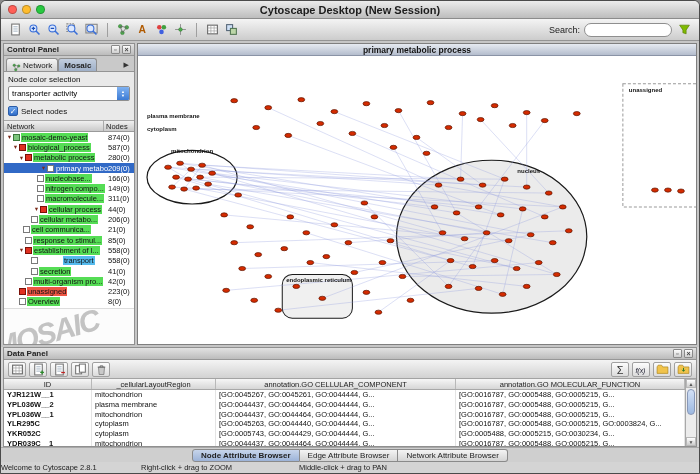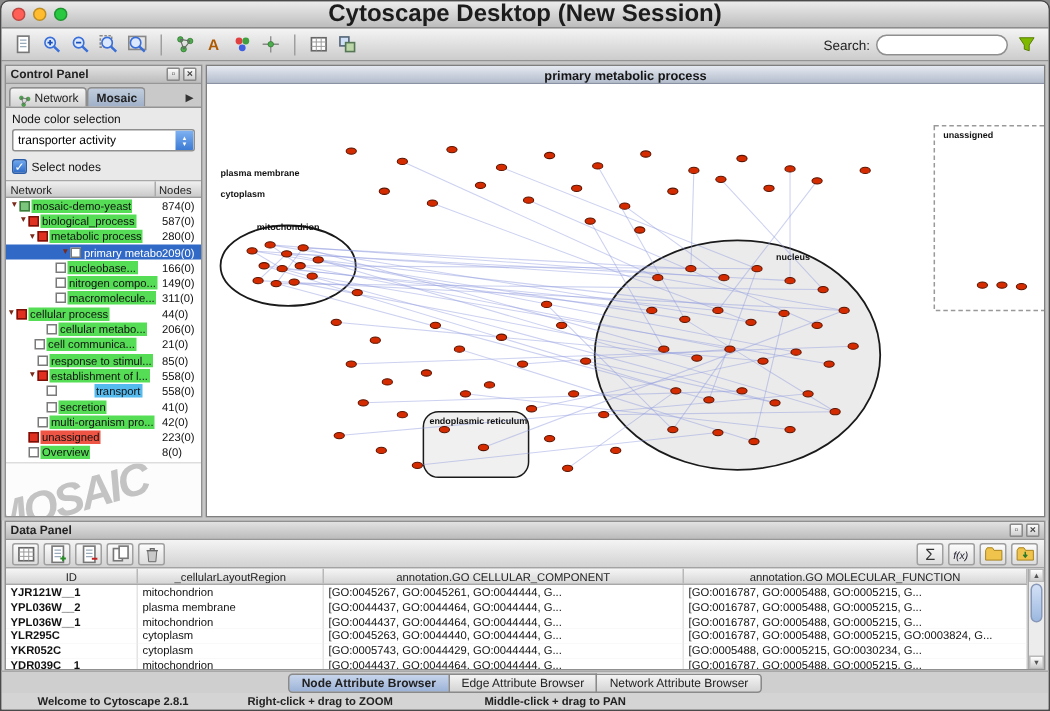--- a/index.html
+++ b/index.html
@@ -4,21 +4,21 @@
 <style>
   * { box-sizing: border-box; margin: 0; padding: 0; }
   html,body { width:700px; height:474px; background:#8a8a8a; font-family:"Liberation Sans",sans-serif; overflow:hidden; }
   .window { width:700px; height:474px; display:flex; flex-direction:column; background:#d4d4d4; border:1px solid #4a4a4a; border-radius:6px 6px 0 0; overflow:hidden; }
 
   
   .titlebar { height:18px; flex:none; background:linear-gradient(#ececec,#bdbdbd); border-bottom:1px solid #8c8c8c; position:relative; display:flex; align-items:center; }
   .traffic { display:flex; gap:5px; padding-left:7px; z-index:2; }
   .light { width:9px; height:9px; border-radius:50%; border:1px solid rgba(0,0,0,.25); }
   .light.red{ background:#ff5f57; } .light.yellow{ background:#febc2e; } .light.green{ background:#28c840; }
-  .title { position:absolute; left:0; right:0; text-align:center; font-size:16px; font-weight:bold; color:#1c1c1c; }
+  .title { position:absolute; left:0; right:0; text-align:center; font-size:11px; font-weight:bold; color:#1c1c1c; }
 
   
   .toolbar { height:22px; flex:none; background:linear-gradient(#f4f4f4,#cccccc); border-bottom:1px solid #949494; display:flex; align-items:center; padding:0 6px; }
   .tb-icons { display:flex; align-items:center; gap:2px; }
   .tb-icon { width:17px; height:17px; display:inline-flex; align-items:center; justify-content:center; }
   .tb-sep { width:1px; height:14px; background:#9f9f9f; margin:0 5px; }
   .search-wrap { margin-left:auto; display:flex; align-items:center; gap:4px; }
   .search-label { font-size:9px; color:#222; }
   .search-input { width:88px; height:14px; font-size:9px; border:1px solid #8f8f8f; border-radius:7px; padding:0 6px; background:#fff; font-family:"Liberation Sans",sans-serif; }
 
@@ -82,21 +82,21 @@
   .vs-thumb { height:26px; background:linear-gradient(#d3e1f6,#9cb8e0); border:1px solid #8898b8; border-radius:4px; }
 
   
   .browser-tabs { height:15px; flex:none; display:flex; align-items:center; justify-content:center; background:#cfcfcf; border-top:1px solid #a8a8a8; }
   .b-tab { font-size:8px; padding:1px 8px; border:1px solid #8a8a8a; border-left:none; background:linear-gradient(#f4f4f4,#d4d4d4); color:#222; }
   .b-tab:first-child { border-left:1px solid #8a8a8a; border-radius:3px 0 0 3px; }
   .b-tab:last-child { border-radius:0 3px 3px 0; }
   .b-tab.active { background:linear-gradient(#c7d5eb,#9cb3d8); font-weight:bold; }
 
   
-  .statusbar { height:11px; flex:none; background:#d4d4d4; display:flex; align-items:center; font-size:7.5px; color:#222; padding:0 24px;font-weight:bold; }
+  .statusbar { height:11px; flex:none; background:#d4d4d4; display:flex; align-items:center; font-size:7.5px; color:#222; padding:0 0; }
   .statusbar .s1 { width:140px; } .statusbar .s2 { width:158px; }
 </style>
 </head>
 <body>
 
 <div class="window">
 
   <div class="titlebar">
     <div class="traffic">
       <span class="light red"></span>
@@ -274,21 +274,21 @@
             <span class="t-icon doc"></span>
             <span class="label" style="background: rgb(85, 221, 85);">nitrogen compo...</span>
             <span class="count">149(0)</span>
           </div>
           <div class="tree-row" style="padding-left: 26px;">
             <span class="arrow"></span>
             <span class="t-icon doc"></span>
             <span class="label" style="background: rgb(85, 221, 85);">macromolecule...</span>
             <span class="count">311(0)</span>
           </div>
-          <div class="tree-row" style="">
+          <div class="tree-row" style=" margin-left: 29px;">
             <span class="arrow">▼</span>
             <span class="t-icon red"></span>
             <span class="label" style="background: rgb(85, 221, 85);">cellular process</span>
             <span class="count">44(0)</span>
           </div>
           <div class="tree-row" style="padding-left: 20px;">
             <span class="arrow"></span>
             <span class="t-icon doc"></span>
             <span class="label" style="background: rgb(85, 221, 85);">cellular metabo...</span>
             <span class="count">206(0)</span>

